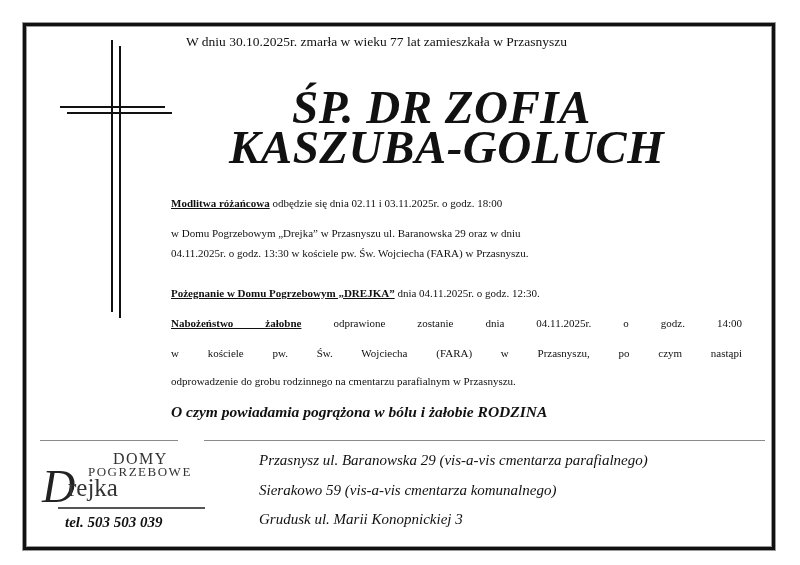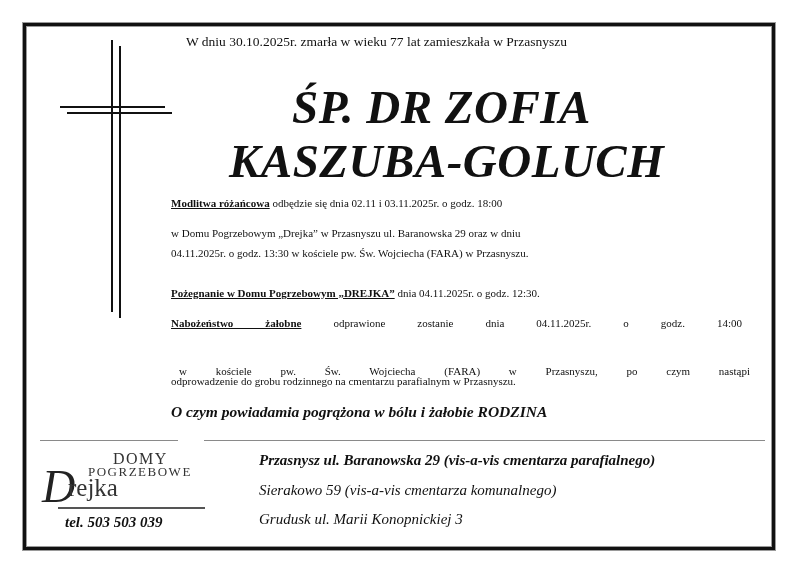--- a/index.html
+++ b/index.html
@@ -4,35 +4,35 @@
 <style>
   html, body { margin:0; padding:0; background:#ffffff; }
   body { width:800px; height:565px; position:relative; overflow:hidden;
          font-family:"Liberation Serif", "DejaVu Serif", serif; color:#111; }
   .frame { position:absolute; left:23px; top:23px; width:746px; height:521px;
            border:3px solid #111; box-shadow:0 0 0 1px #9a9a9a, inset 0 0 0 1px #9a9a9a; }
   .line { position:absolute; background:#111; }
   .header-line { position:absolute; left:186px; top:34px; font-size:13.5px; white-space:nowrap; }
   .title { position:absolute; font-weight:bold; font-style:italic; font-size:47px; line-height:1; white-space:nowrap; letter-spacing:0.5px; }
   .t1 { left:258px; top:84px;margin-left:34px; }
-  .t2 { left:229px; top:138px; }
+  .t2 { left:229px; top:124px; }
   .body-line { position:absolute; left:171px; font-size:11px; white-space:nowrap; }
   .justify { width:571px; text-align:justify; text-align-last:justify; }
   .u { font-weight:bold; text-decoration:underline; }
   .closing { position:absolute; left:171px; top:403px; font-size:15.5px; font-weight:bold; font-style:italic; white-space:nowrap; }
   .sep { position:absolute; top:440px; height:1px; background:#8a8a8a; }
   .logo { position:absolute; left:40px; top:440px; width:170px; height:95px; }
   .logo .domy { position:absolute; left:73px; top:10px; font-size:16px; letter-spacing:1.5px; color:#333; }
   .logo .pogrz { position:absolute; left:48px; top:24px; font-size:13px; letter-spacing:1.5px; color:#333; }
   .logo .drejka { position:absolute; left:28px; top:34px; font-size:25px; color:#333; }
   .logo .D { position:absolute; left:2px; top:24px; font-size:46px; font-style:italic; color:#222; line-height:1; }
   .logo .uline { position:absolute; left:18px; top:67px; width:147px; height:2px; background:#555; }
   .logo .tel { position:absolute; left:25px; top:74px; font-size:15px; font-weight:bold; font-style:italic; color:#111; }
   .addr { position:absolute; left:259px; font-size:15px; font-style:italic; white-space:nowrap; }
-  .addr.bold { font-weight:bold; }
+  .addr.bold { font-weight:normal; }
 </style>
 </head>
 <body>
 
 <div class="frame"></div>
 
 <div>
   <div class="line" style="left:111px; top:40px; width:2px; height:272px;"></div>
   <div class="line" style="left:119px; top:46px; width:2px; height:272px;"></div>
   <div class="line" style="left:60px; top:106px; width:105px; height:2px;"></div>
@@ -48,21 +48,21 @@
   <span class="u">Modlitwa różańcowa</span><span> odbędzie się dnia 02.11 i 03.11.2025r. o godz. 18:00</span>
 </div>
 <div class="body-line" style="top:227px;">w Domu Pogrzebowym „Drejka” w Przasnyszu ul. Baranowska 29  oraz w dniu</div>
 <div class="body-line" style="top:247px;">04.11.2025r. o godz. 13:30 w kościele pw. Św. Wojciecha (FARA) w Przasnyszu.</div>
 <div class="body-line" style="top:287px;">
   <span class="u">Pożegnanie w Domu Pogrzebowym „DREJKA”</span><span> dnia 04.11.2025r. o godz. 12:30.</span>
 </div>
 <div class="body-line justify" style="top:317px;">
   <span class="u">Nabożeństwo żałobne</span><span> odprawione zostanie dnia 04.11.2025r. o godz. 14:00</span>
 </div>
-<div class="body-line justify" style="top:365px;margin-left:8px;">w kościele pw. Św. Wojciecha (FARA) w Przasnyszu, po czym nastąpi</div>
+<div class="body-line justify" style="top:347px;">w kościele pw. Św. Wojciecha (FARA) w Przasnyszu, po czym nastąpi</div>
 <div class="body-line" style="top:375px;">odprowadzenie do grobu rodzinnego na cmentarzu parafialnym w Przasnyszu.</div>
 
 <div class="closing">O czym powiadamia pogrążona w bólu i żałobie RODZINA</div>
 
 <div class="sep" style="left:40px; width:138px;"></div>
 <div class="sep" style="left:204px; width:561px;"></div>
 
 <div class="logo">
   <div class="domy">DOMY</div>
   <div class="pogrz">POGRZEBOWE</div>

